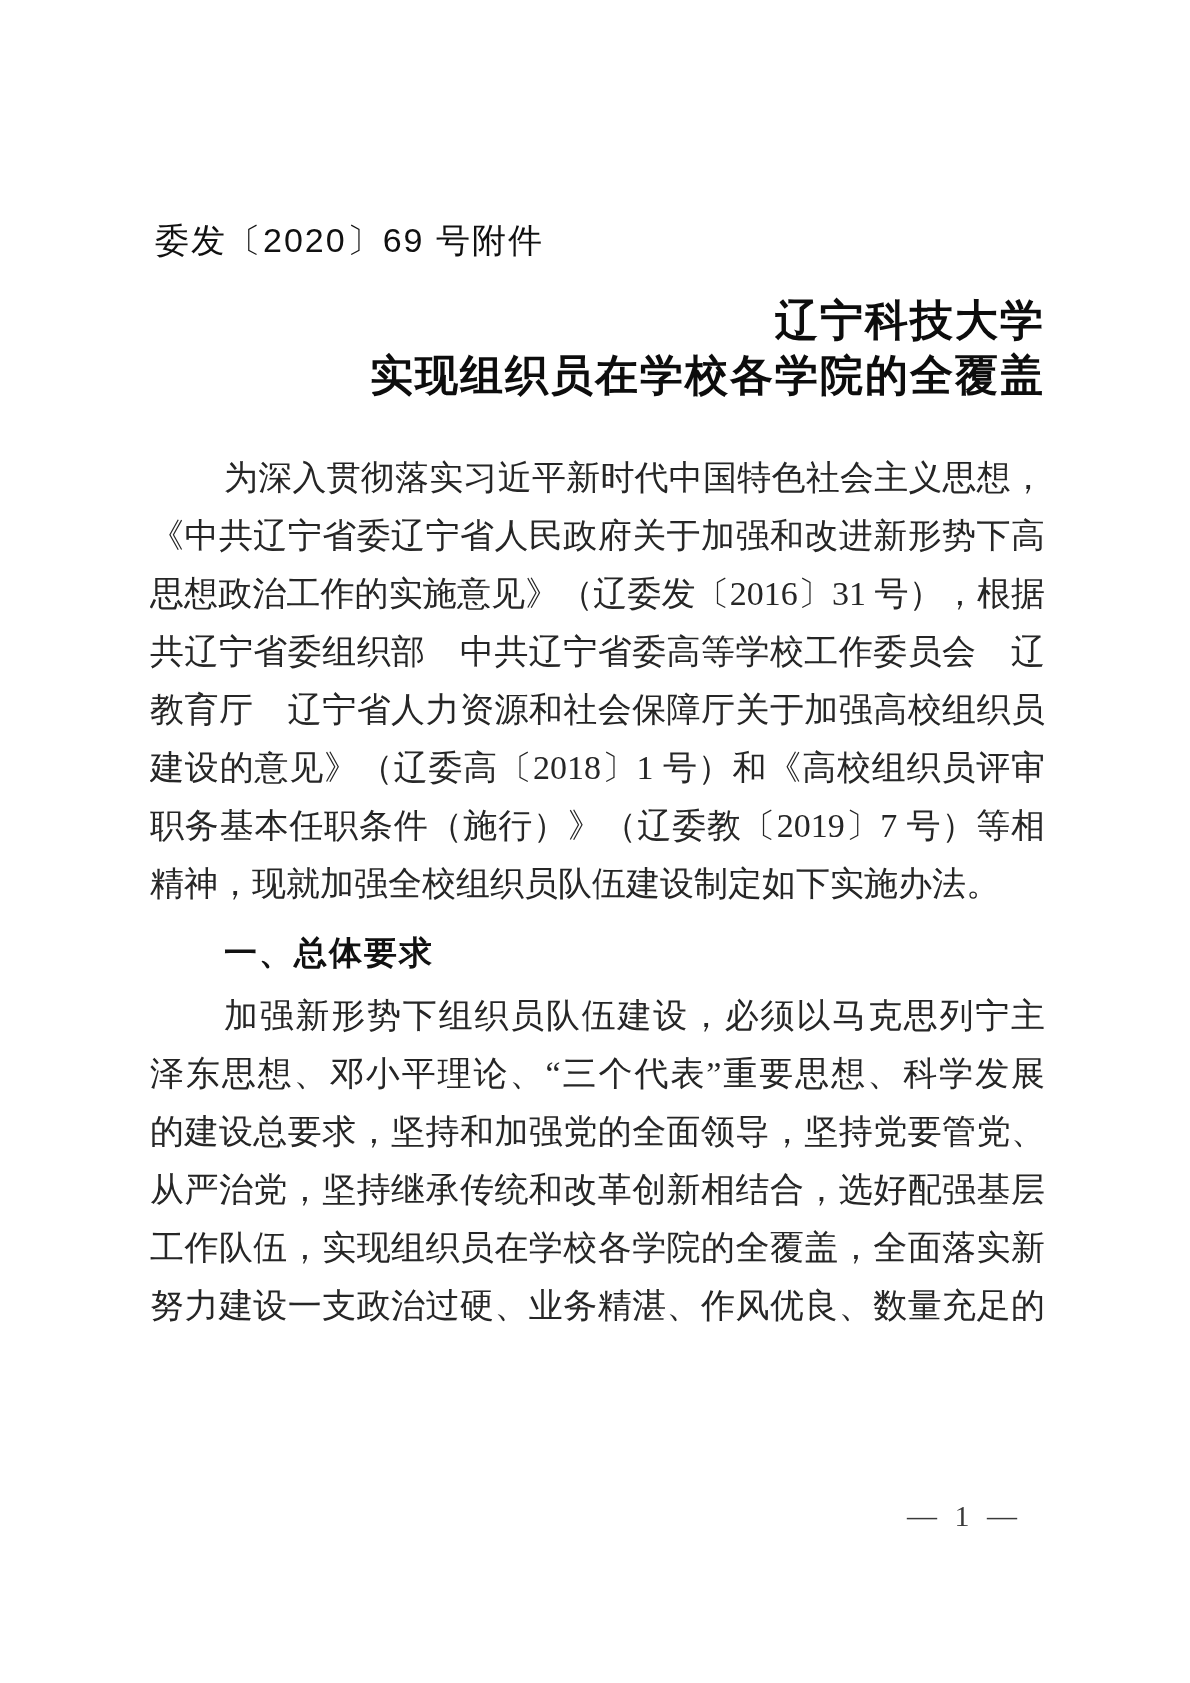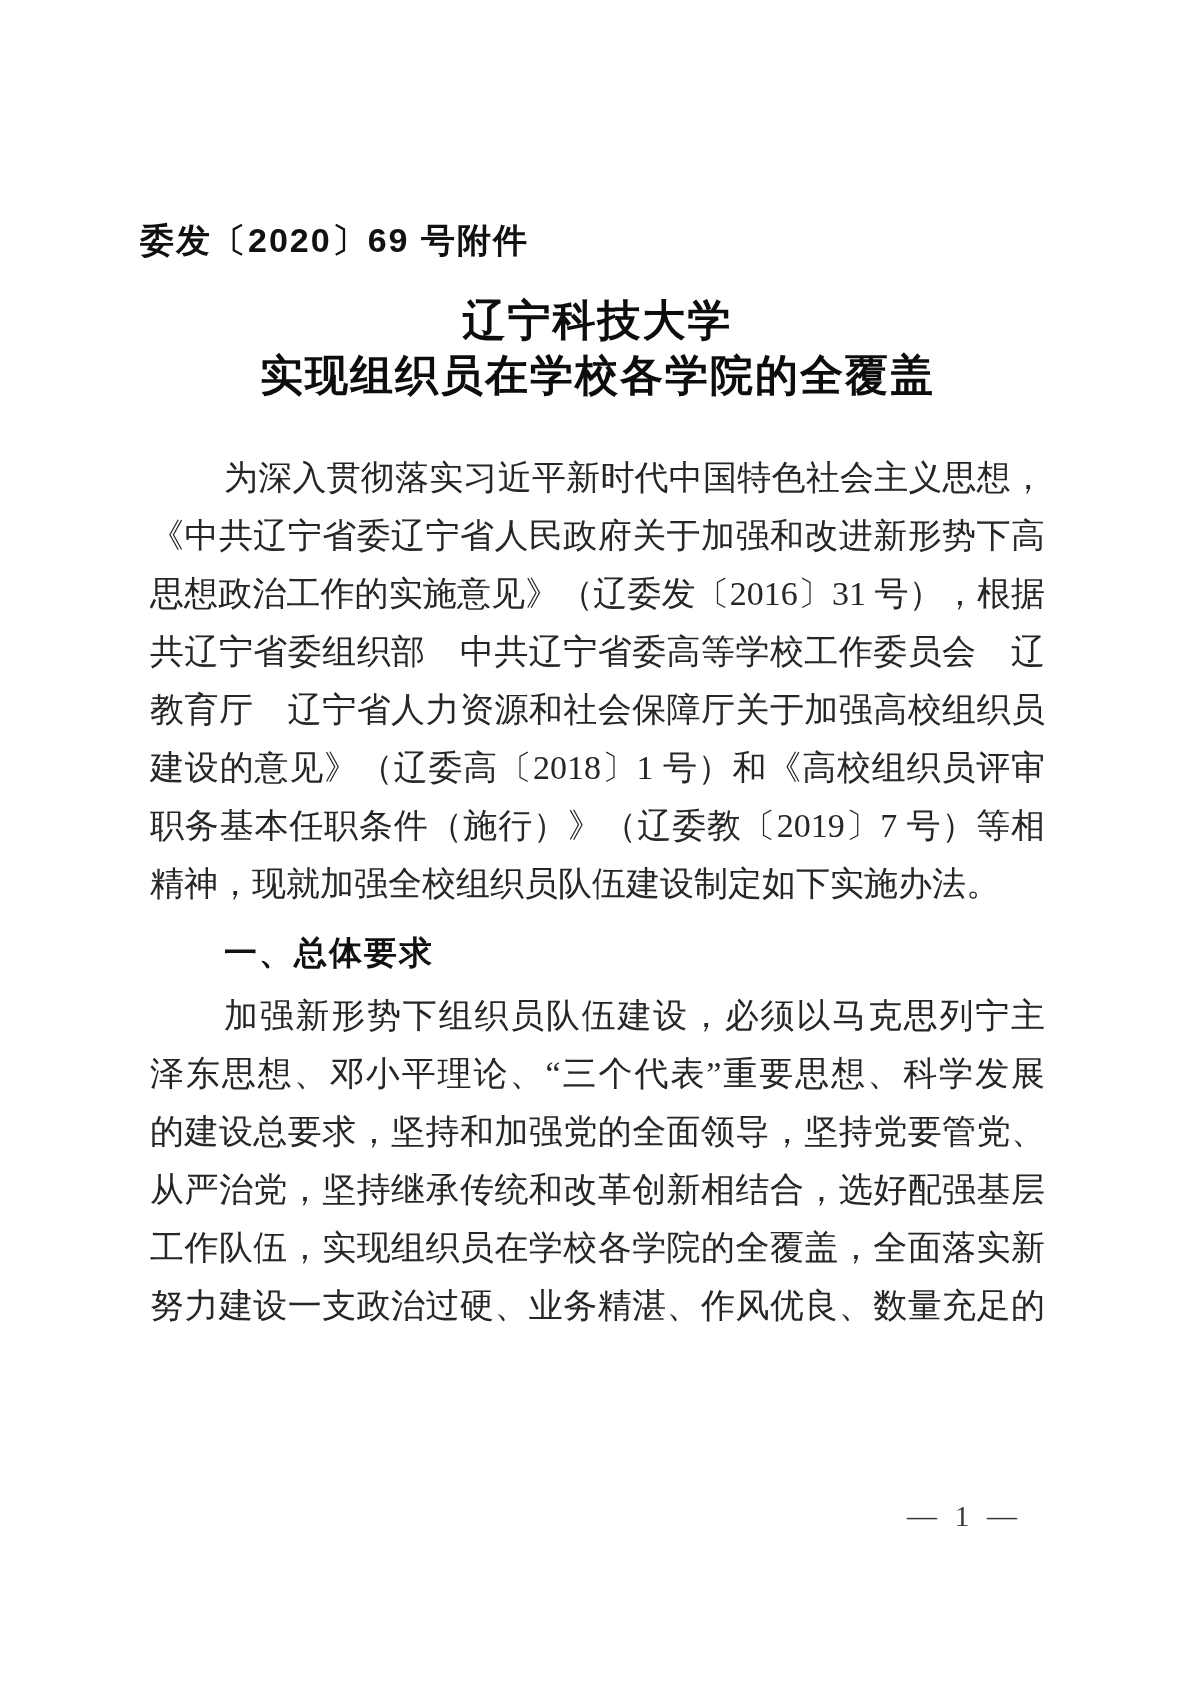--- a/index.html
+++ b/index.html
@@ -7,30 +7,30 @@
     position:relative;
     width:1190px;height:1683px;
     margin:0 auto;
     background:#ffffff;
     color:#222;
     overflow:hidden;
     font-family:"Liberation Serif", serif;
   }
   
   .doc-ref{
-    position:absolute;left:140px;top:220px;
+    position:absolute;left:155px;top:220px;
     font-family:"Liberation Sans", sans-serif;
-    font-weight:700;font-size:34px;line-height:40px;
+    font-weight:400;font-size:34px;line-height:40px;
     letter-spacing:2px;color:#111;
     white-space:nowrap;
   }
   
   .title-block{
     position:absolute;left:150px;top:293px;width:895px;
-    text-align:center;
+    text-align:right;
     font-family:"Liberation Serif", serif;
     font-weight:700;font-size:43px;line-height:55px;
     letter-spacing:2px;color:#0d0d0d;
   }
   
   .para{
     position:absolute;left:150px;width:895px;
     font-family:"Liberation Serif", serif;
     font-size:34px;color:#262626;
   }

